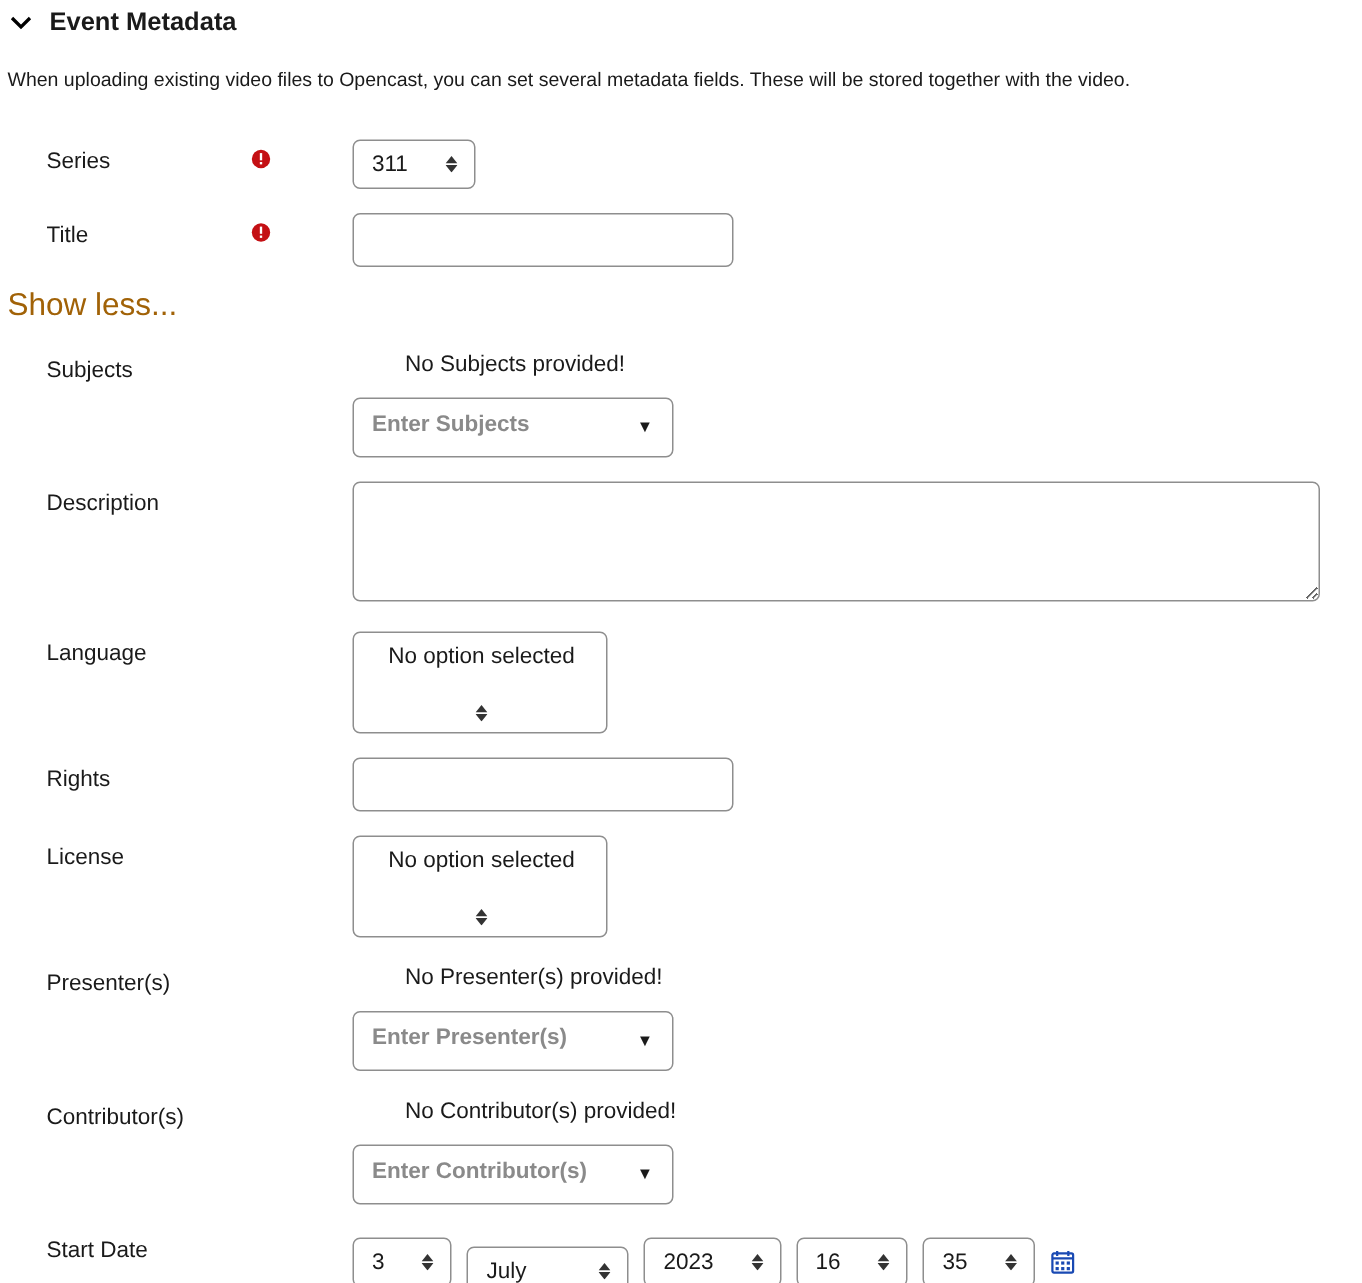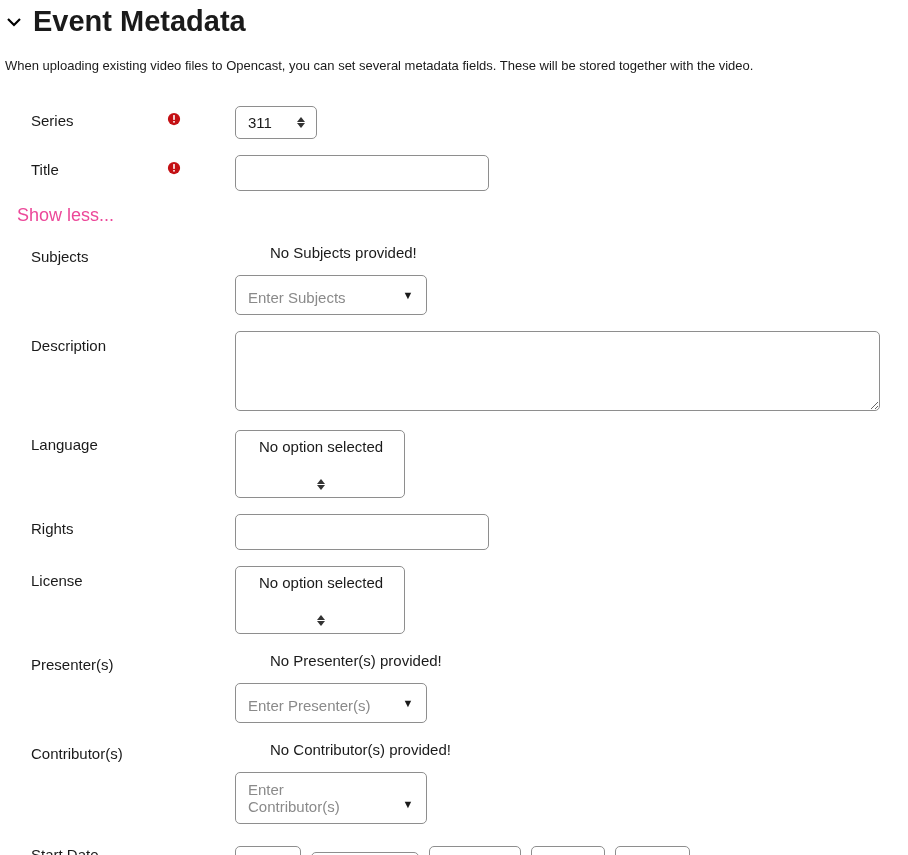--- a/index.html
+++ b/index.html
@@ -19,21 +19,21 @@
     }
     .chevron-down {
       width: 18px;
       height: 18px;
       display: inline-flex;
       align-items: center;
       justify-content: center;
     }
     .chevron-down svg { width: 16px; height: 16px; }
     h2.page-title {
-      font-size: 29px;
+      font-size: 17px;
       font-weight: 700;
     }
     .intro {
       font-size: 13px;
       line-height: 1.5;
       margin-bottom: 22px;
     }
     .field-row {
       display: flex;
       align-items: flex-start;
@@ -86,24 +86,25 @@
     .select-sort-icon {
       width: 10px;
       display: inline-flex;
       flex-direction: column;
       align-items: center;
       gap: 1px;
     }
     .select-sort-icon svg { width: 8px; height: 5px; display: block; }
     .combo-box {
       display: inline-flex;
-      align-items: flex-end;
+      align-items: flex-start;
       padding: 0;
-      width: 192px;
+      width: 214px;
       min-height: 38px;
+      font-weight: bold;
     }
     .combo-text {
       flex: 1;
       padding: 8px 12px;
       color: #8a8a8a;
     }
     .combo-arrow {
       width: 36px;
       height: 38px;
       display: flex;
@@ -122,24 +123,24 @@
       padding: 8px 10px;
       resize: both;
     }
     .empty-msg {
       font-size: 15px;
       margin-bottom: 14px;
       padding-top: 2px;
       margin-left: 35px;
     }
     .show-toggle {
-      color: #ec4899;
-      font-size: 18px;
+      color: #a16207;
+      font-size: 21px;
       cursor: pointer;
-      margin: 6px 0 8px 12px;
+      margin: 6px 0 8px 0;
       display: block;
     }
     .date-row {
       display: flex;
       align-items: center;
       gap: 10px;
     }
     .cal-icon {
       color: #1949b3;
       display: inline-flex;

